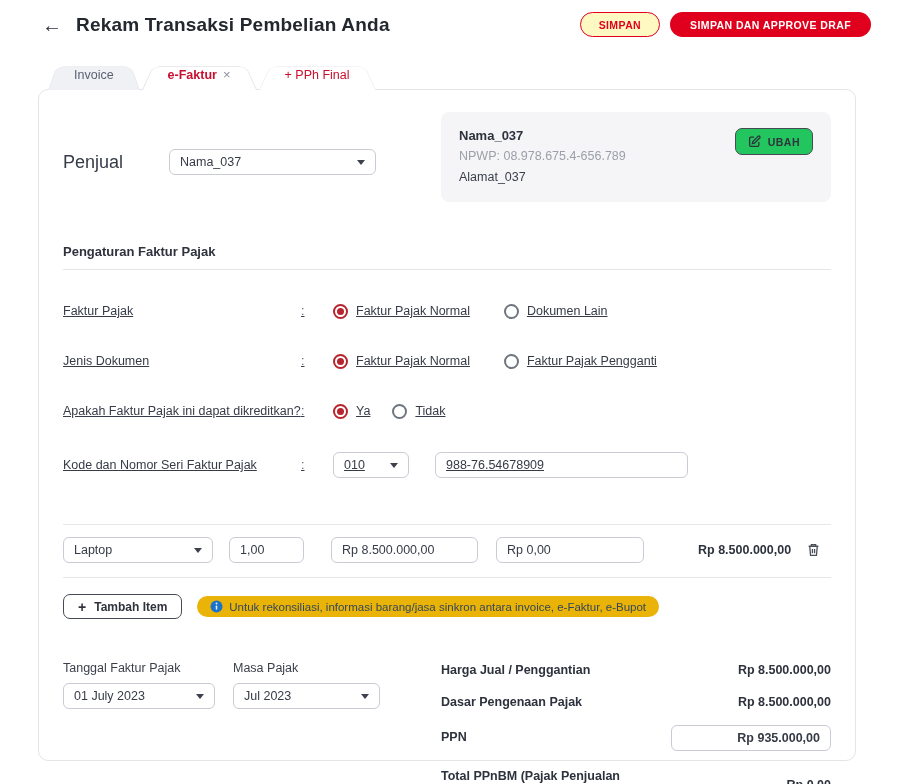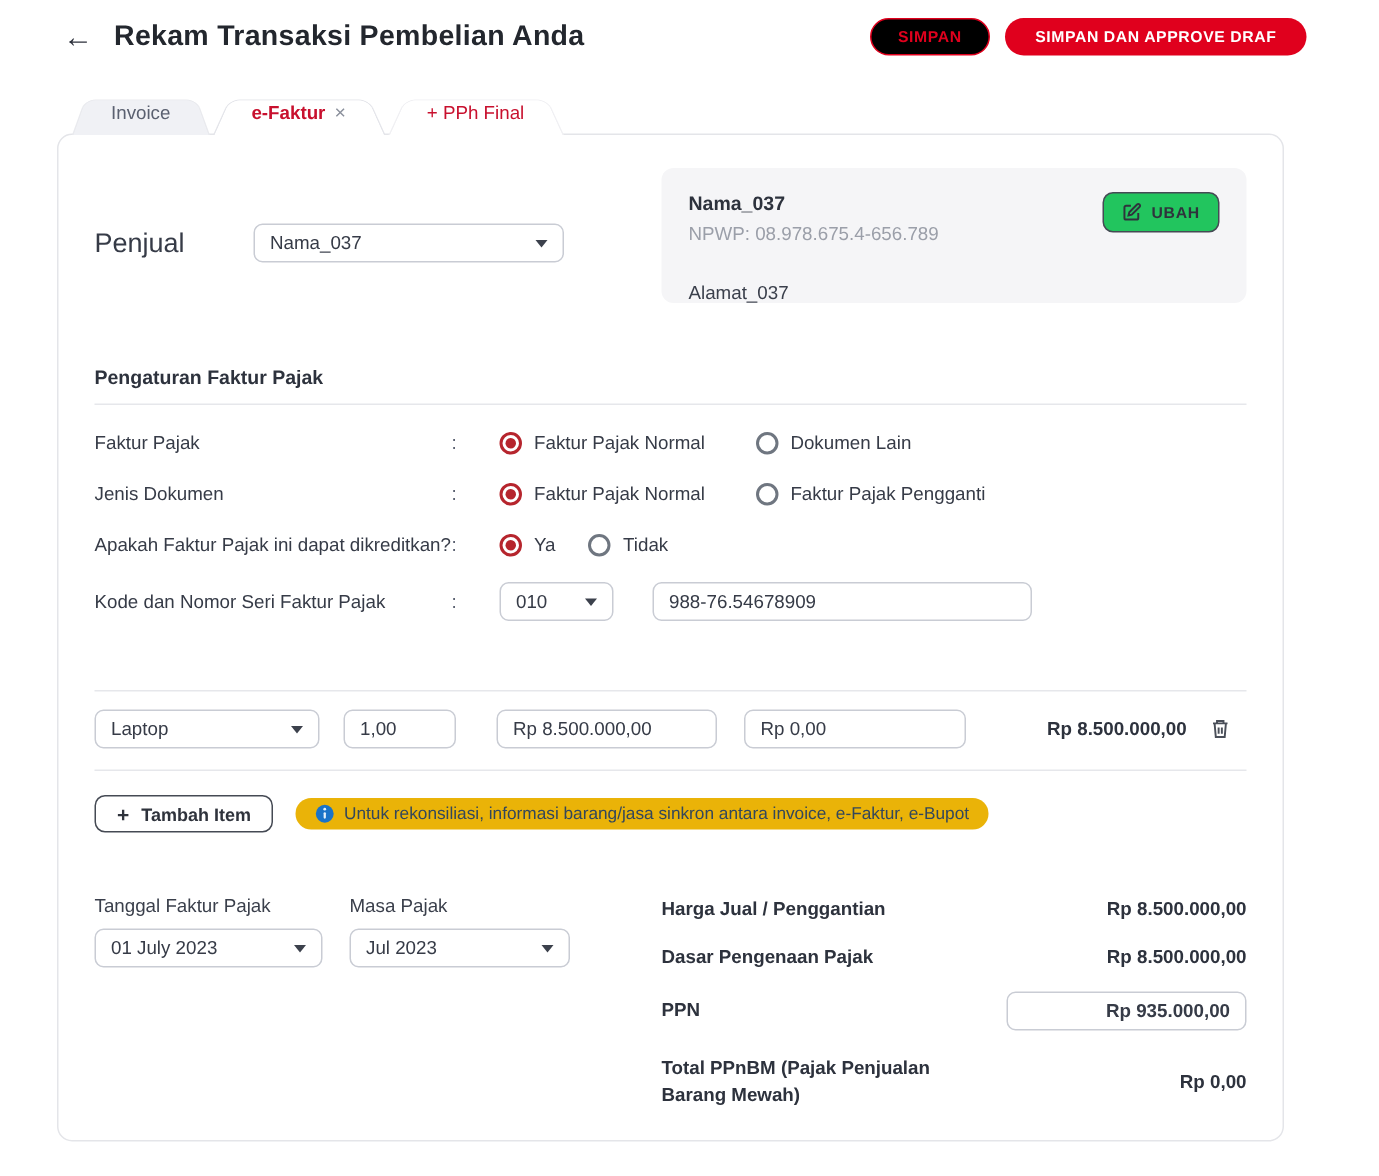--- a/index.html
+++ b/index.html
@@ -7,21 +7,21 @@
     font-family:"Liberation Sans", sans-serif; color:#363b47; }
 
   
   .header { display:flex; align-items:center; padding:12px 48px 0 42px; }
   .back-btn { font-size:20px; color:#2b2f3a; cursor:pointer; margin-right:14px; line-height:1; }
   .page-title { font-size:19px; font-weight:bold; color:#23272e; letter-spacing:.2px; }
   .header-actions { margin-left:auto; display:flex; gap:10px; }
   .btn-pill { height:25px; border-radius:13px; font-size:10.5px; font-weight:bold;
     letter-spacing:.4px; display:flex; align-items:center; justify-content:center;
     cursor:pointer; padding:0 18px; }
-  .btn-outline { border:1.5px solid #e0001d; color:#e0001d; background:#000000; }
+  .btn-outline { border:1.5px solid #e0001d; color:#e0001d; background:#fef9c3; }
   .btn-solid { background:#e0001d; color:#fff; border:none; padding:0 20px; }
 
   
   .tabs { display:flex; margin:22px 0 0 48px; position:relative; z-index:2; height:31px; }
   .tab { position:relative; height:31px; display:flex; align-items:center;
     justify-content:center; padding:0 26px; cursor:pointer; margin-right:2px; }
   .tab-bg { position:absolute; inset:0; border-radius:9px 9px 0 0;
     transform:perspective(46px) rotateX(20deg); transform-origin:bottom center; }
   .tab-inactive .tab-bg { background:#f0f1f5; border:1px solid #e9eaee; border-bottom:none; }
   .tab-active .tab-bg { background:#ffffff; border:1px solid #e4e5ea; border-bottom:none; }
@@ -36,38 +36,38 @@
     border-radius:10px; padding:22px 24px 26px 24px; position:relative; z-index:1; height:672px; }
 
   
   .top-row { display:flex; }
   .penjual-row { display:flex; align-items:center; margin-top:10px; flex:1; }
   .penjual-row .lbl { width:106px; font-size:18px; }
   .seller-box { width:390px; background:#f5f5f7; border-radius:8px; padding:16px 18px; height:90px; }
   .seller-inner { display:flex; }
   .seller-name { font-size:13px; font-weight:bold; color:#2d323d; }
   .seller-npwp { font-size:12.5px; color:#9b9fa9; margin-top:6px; }
-  .seller-addr { font-size:12.5px; color:#3a3f4b; margin-top:25px; }
+  .seller-addr { font-size:12.5px; color:#3a3f4b; margin-top:7px; }
   .ubah-btn { margin-left:auto; height:27px; border:1px solid #454a54; border-radius:7px;
     background:#22c55e; display:flex; align-items:center; gap:7px; padding:0 12px;
     font-size:10.5px; font-weight:bold; letter-spacing:.5px; color:#2f333c; cursor:pointer; }
 
   
   .select { border:1px solid #c9ccd4; border-radius:6px; height:26px; background:#fff;
     display:flex; align-items:center; padding:0 10px; font-size:12.5px; color:#363b47;
     cursor:pointer; position:relative; }
   .select .caret { margin-left:auto; width:0; height:0; border-left:4px solid transparent;
     border-right:4px solid transparent; border-top:5px solid #3c414c; }
   .tbox { border:1px solid #c9ccd4; border-radius:6px; height:26px; background:#fff;
     padding:0 10px; font-size:12.5px; color:#363b47; font-family:"Liberation Sans",sans-serif; }
 
   
   .section-title { margin-top:42px; font-size:13px; font-weight:bold; color:#2d323d; }
   .divider { border:none; border-top:1px solid #e6e7eb; margin-top:10px; }
-  .frow { display:flex; align-items:center; margin-top:16px; min-height:18px; }
+  .frow { display:flex; align-items:center; margin-top:32px; min-height:18px;text-decoration:underline; }
   .frow .flbl { width:238px; font-size:12.5px; }
   .frow .colon { width:32px; font-size:12.5px; color:#5a6070; }
   .radio-group { display:flex; align-items:flex-end; gap:34px; }
   .radio-opt { display:flex; align-items:center; gap:8px; font-size:12.5px; cursor:pointer; }
   .radio { width:15px; height:15px; border-radius:50%; border:2px solid #b6252d;
     display:inline-flex; align-items:center; justify-content:center; flex:none; }
   .radio .dot { width:7px; height:7px; border-radius:50%; background:#b6252d; }
   .radio.off { border-color:#6f7680; }
   .kode-select { width:76px; } .nomor-input { width:253px; margin-left:26px; }
 

